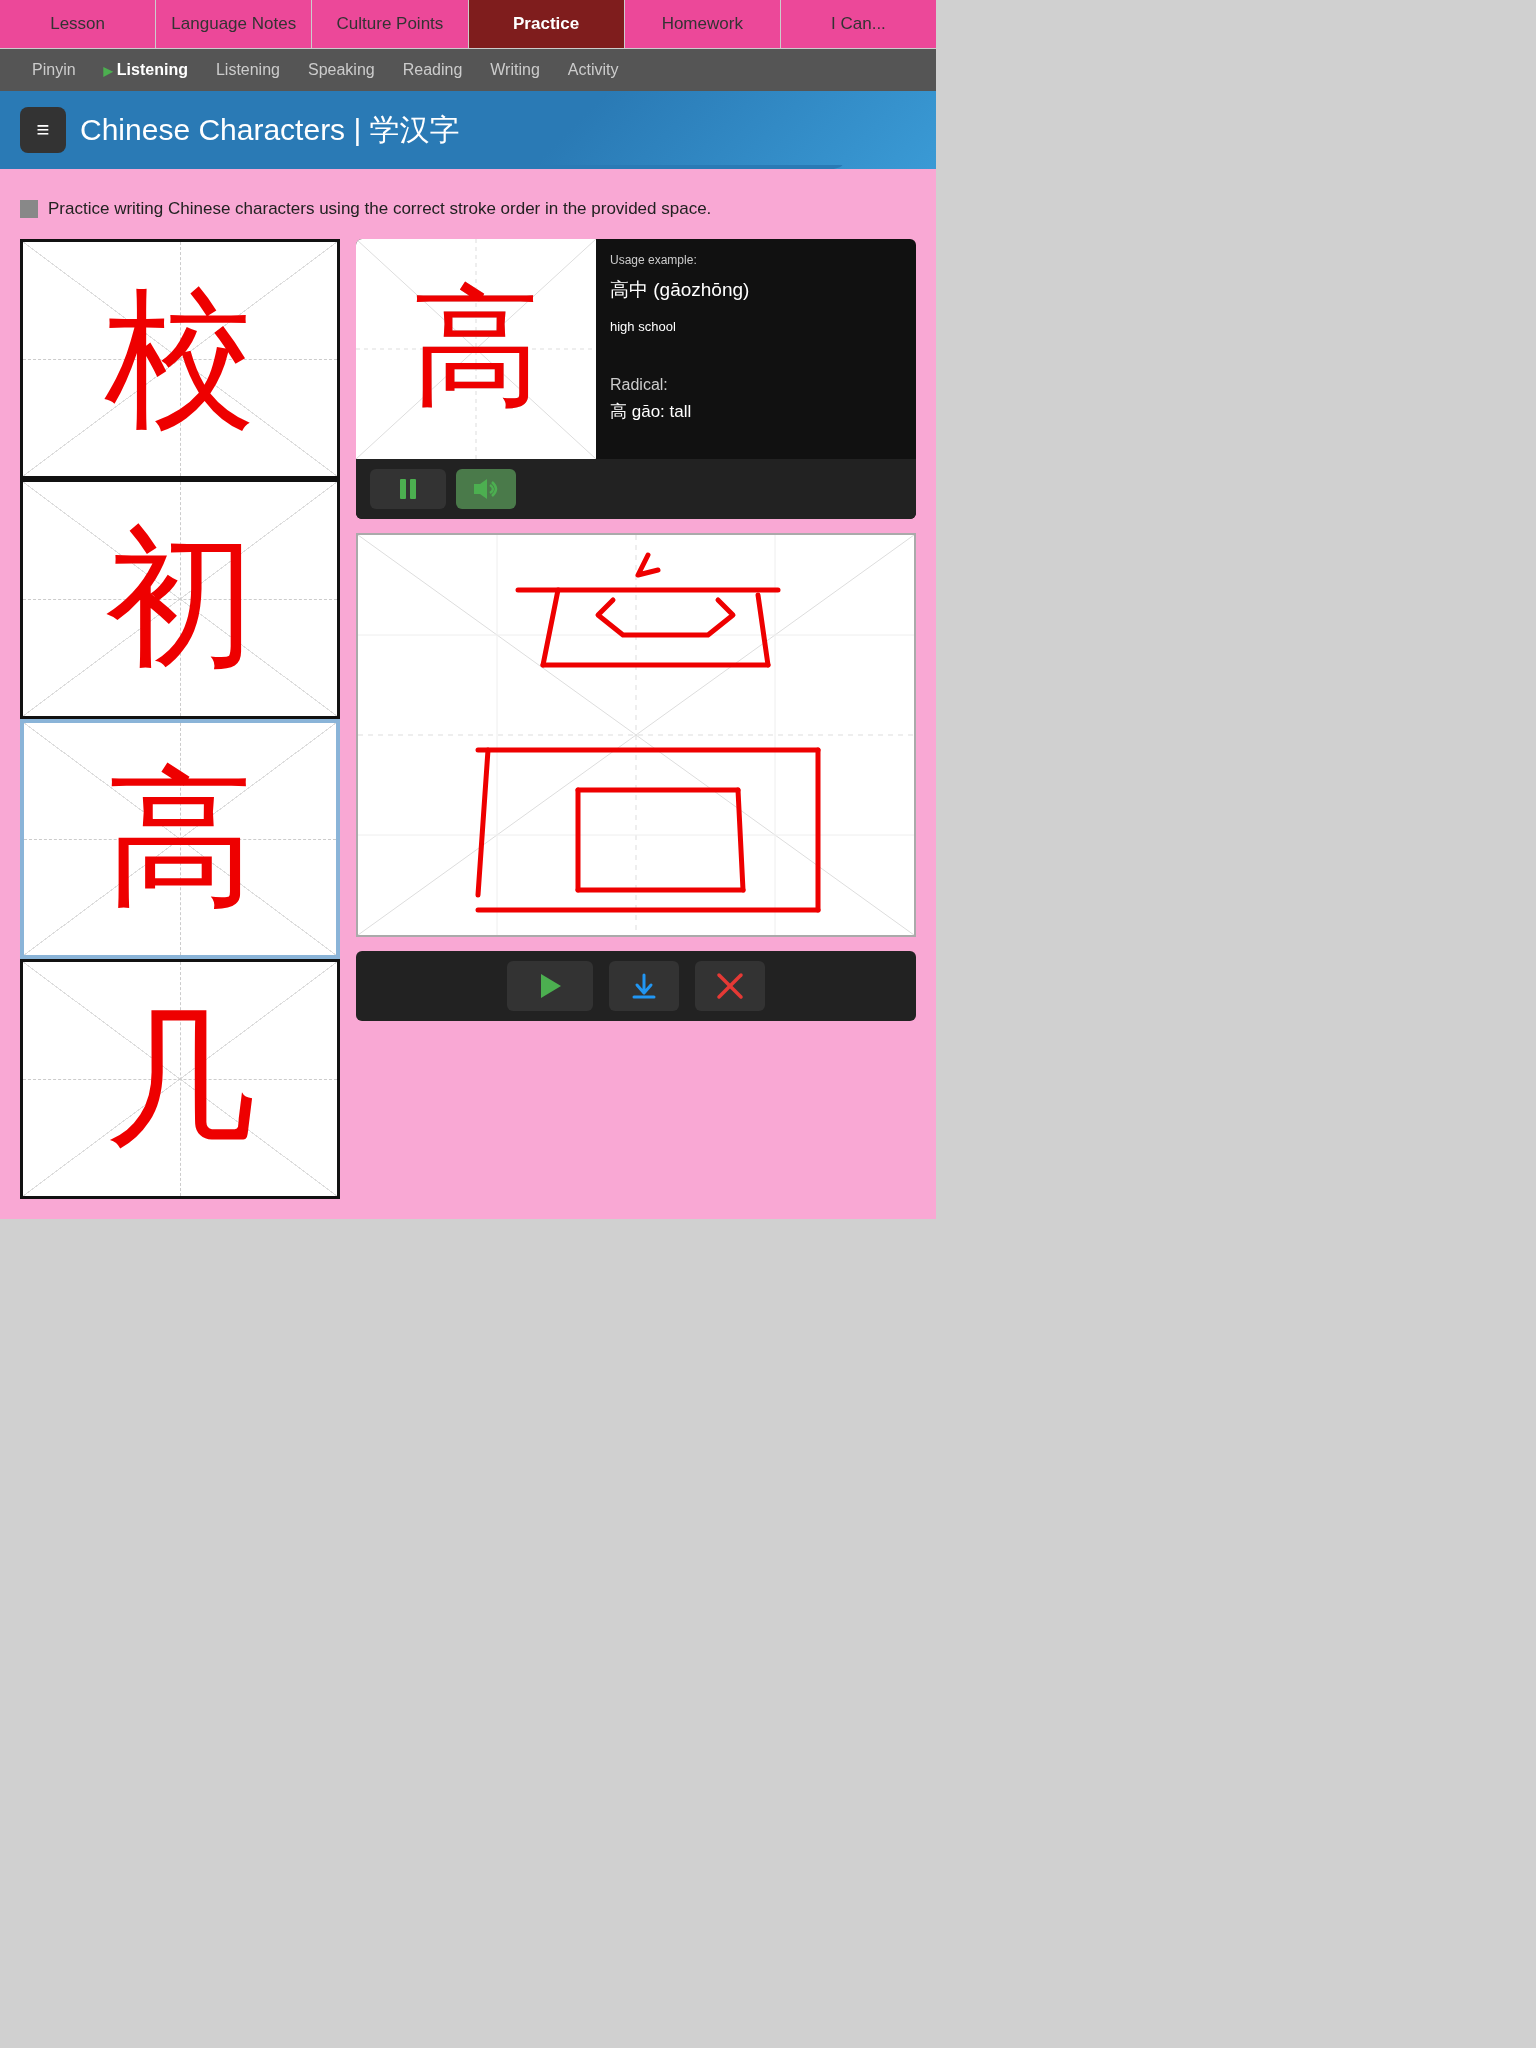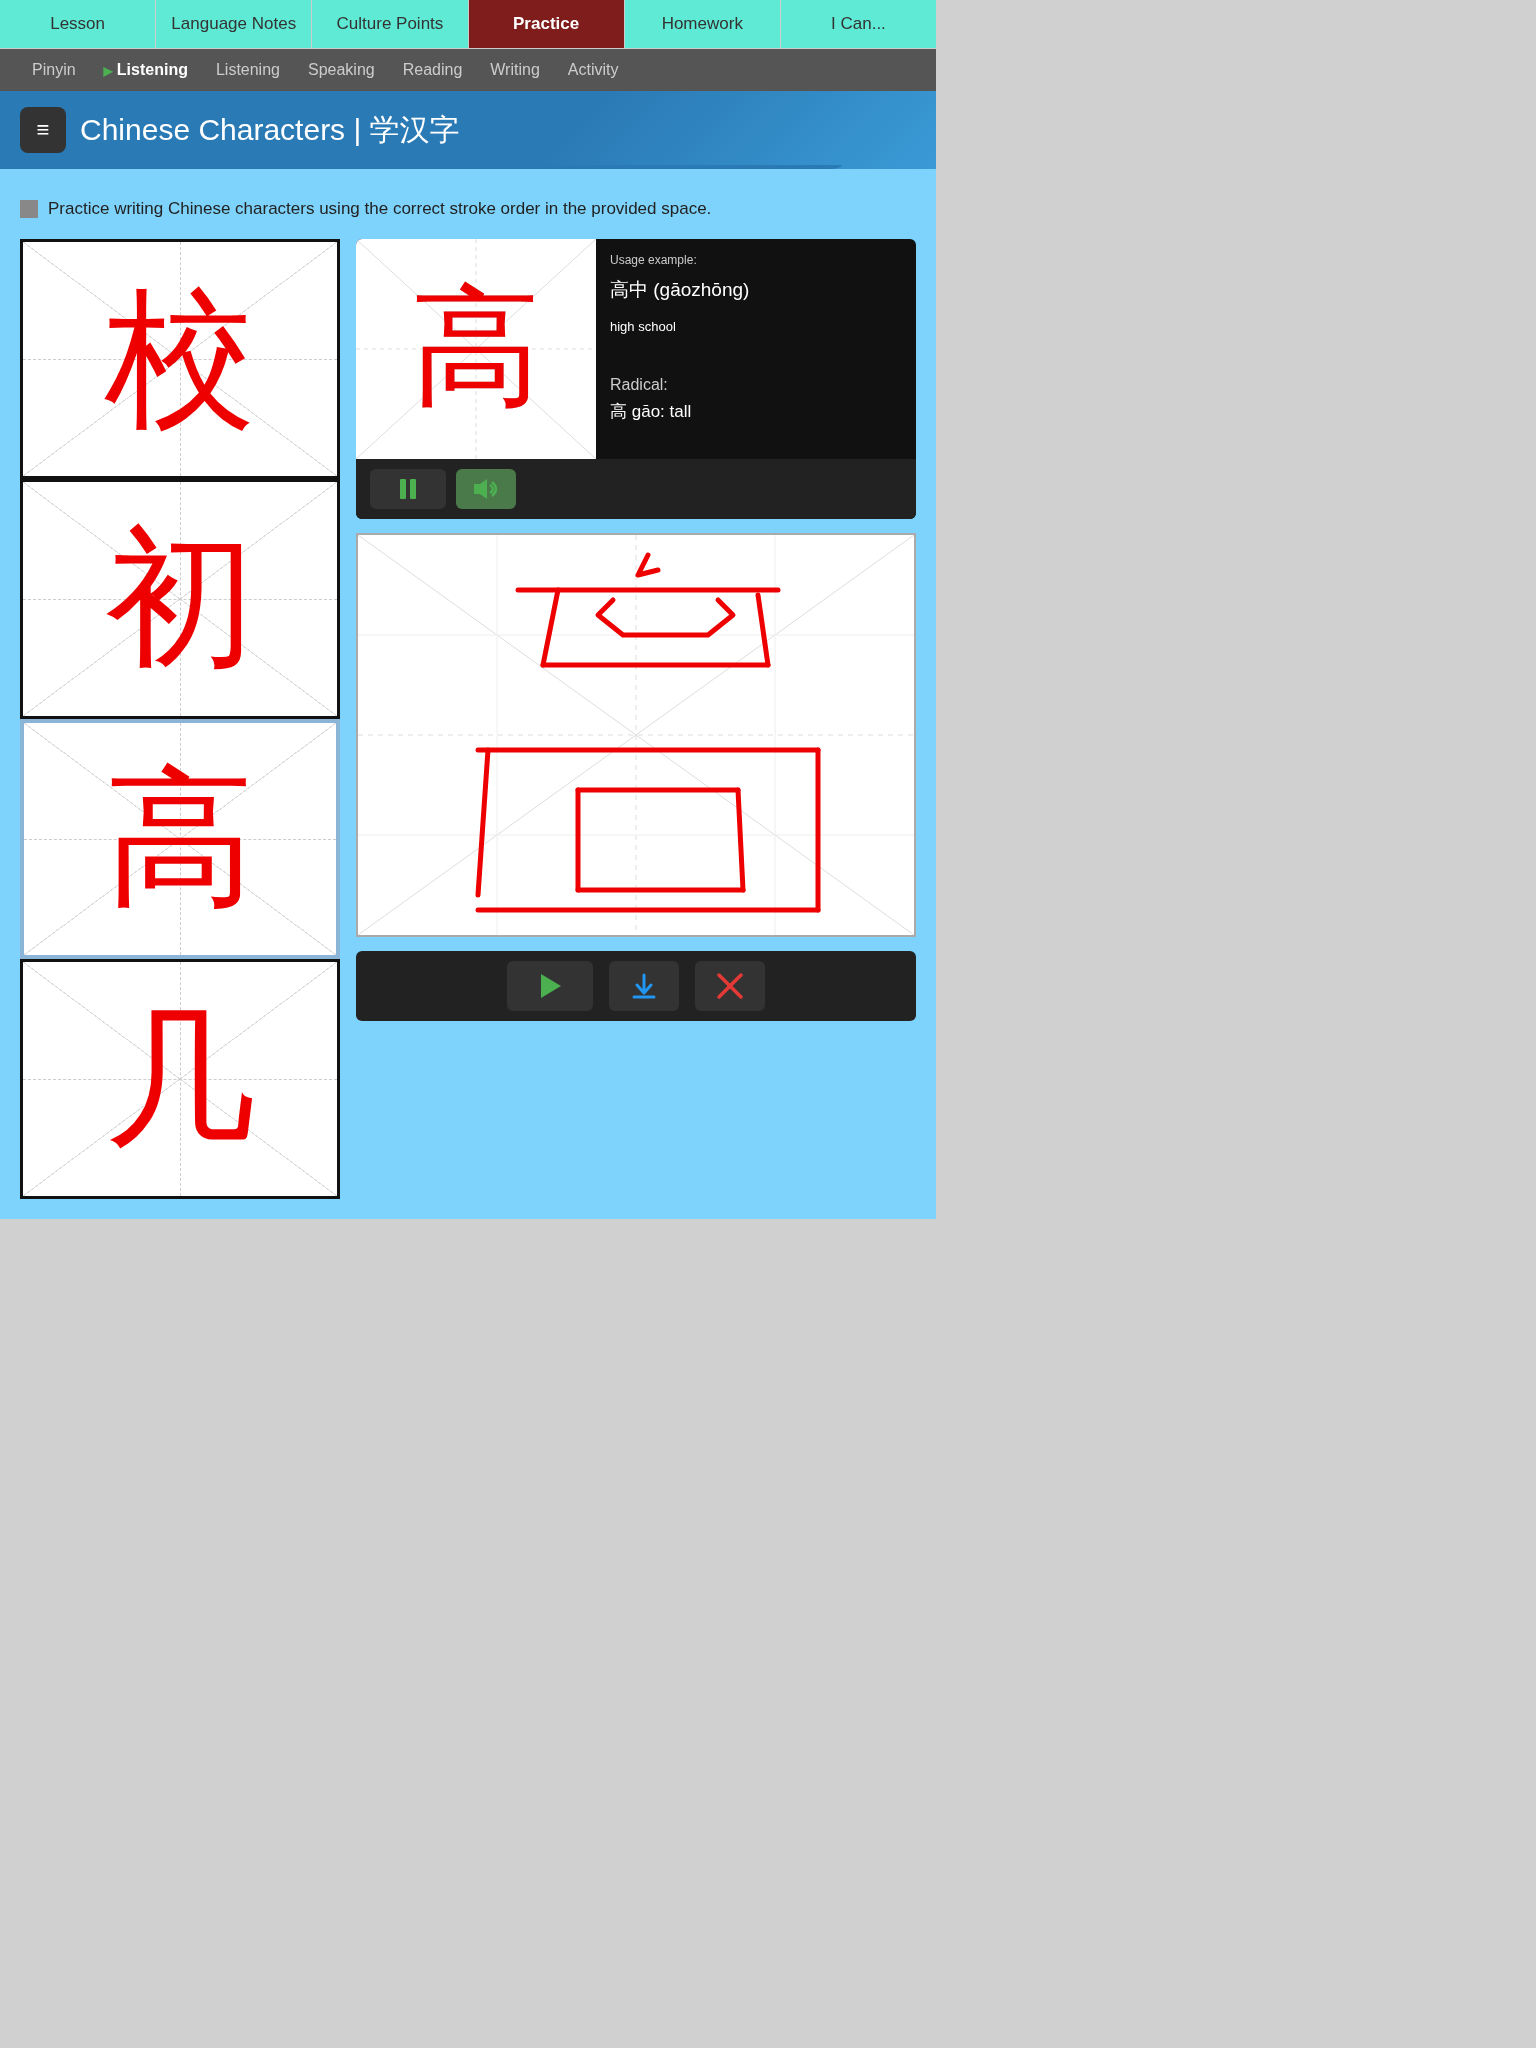--- a/index.html
+++ b/index.html
@@ -18,21 +18,21 @@
       border-bottom: 1px solid #ccc;
     }
     .top-nav-tab {
       flex: 1;
       padding: 14px 8px;
       text-align: center;
       font-size: 17px;
       color: #333;
       cursor: pointer;
       border-right: 1px solid #ccc;
-      background: #5eead4;
+      background: #ec4899;
     }
     .top-nav-tab:last-child { border-right: none; }
     .top-nav-tab.active {
       background: #7f1d1d;
       color: white;
       font-weight: bold;
     }
 
     
     .sub-nav {
@@ -89,21 +89,21 @@
       left: 0;
       width: 100%;
       height: 22px;
       background: #2a7ab5;
       clip-path: ellipse(60% 100% at 30% 0%);
       z-index: 1;
     }
 
     
     .main-content {
-      background: #7dd3fc;
+      background: #f9a8d4;
       padding: 30px 20px 20px 20px;
       position: relative;
       z-index: 2;
     }
 
     .instruction-bar {
       display: flex;
       align-items: center;
       gap: 10px;
       margin-bottom: 20px;

